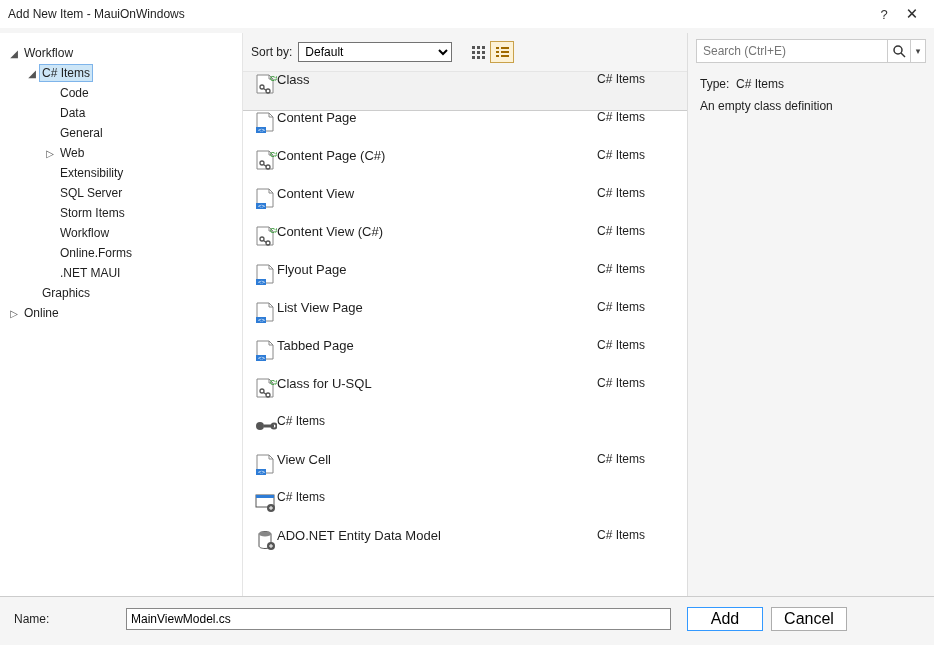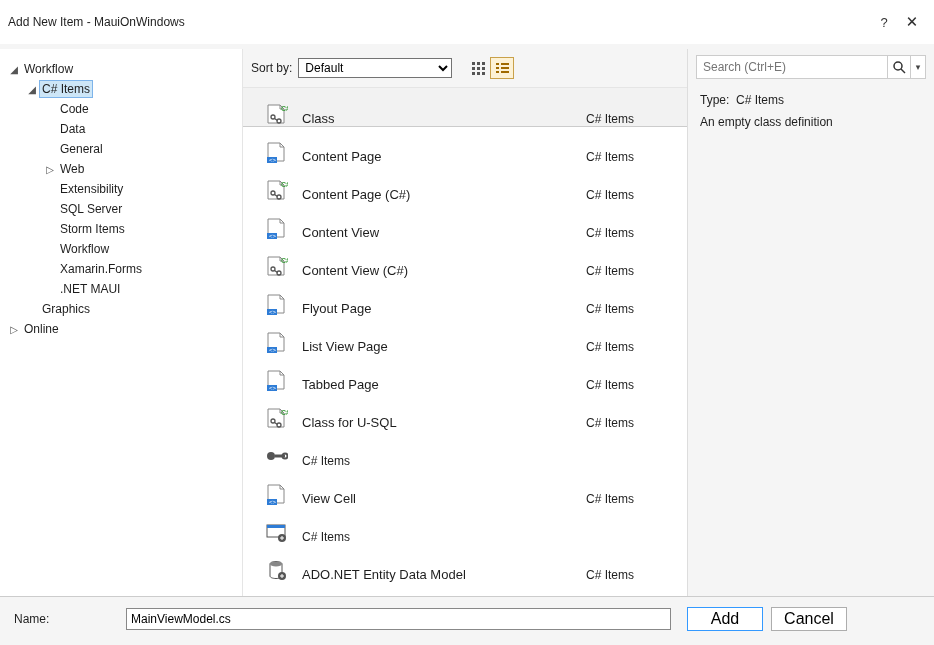--- a/index.html
+++ b/index.html
@@ -1,38 +1,38 @@
 <!DOCTYPE html>
 <html><head>
 <meta charset="utf-8">
 <style>
 html,body{margin:0;padding:0;font-family:"Segoe UI",Arial,sans-serif;font-size:12px;color:#1e1e1e;background:#fff;height:100%;overflow:hidden}
 .dialog{width:934px;height:645px;display:flex;flex-direction:column;background:#fff;box-sizing:border-box}
-.titlebar{height:28px;display:flex;align-items:center;padding:8px 8px;font-size:12px}
+.titlebar{height:28px;display:flex;align-items:center;padding:0 8px;font-size:12px}
 .titlebar .spacer{flex:1}
 .titlebar .wbtn{width:28px;text-align:center;font-size:13px;color:#333}
 .topstrip{height:5px;background:#f5f5f5}
 .body{flex:1;display:flex;min-height:0;border-bottom:1px solid #ccc;background:#f5f5f5}
 .sidebar{width:243px;background:#fff;border-right:1px solid #e5e5e5;padding-top:6px;box-sizing:border-box;overflow:auto}
 .tree-root{padding:4px 0}
 .tree-item{display:flex;align-items:center;height:20px;padding-left:8px;cursor:default}
 .tree-item .glyph{width:12px;text-align:center;color:#555;font-size:10px;margin-right:2px}
 .tree-item .lbl{padding:1px 2px}
 .tree-item.selected .lbl{background:#cde6f7;outline:1px solid #7eb4ea}
 .tree-children{padding-left:18px}
 .middle{flex:1;display:flex;flex-direction:column;min-width:0}
 .toolbar{height:30px;display:flex;align-items:center;padding:4px 8px;gap:6px;background:#f5f5f5}
 .toolbar .sortlbl{color:#1e1e1e}
 .toolbar select{width:154px;height:20px;border:1px solid #737373;background:#fff;font-size:12px;padding:0 2px}
 .view-toggle{display:flex;margin-left:8px}
 .view-toggle .btn{width:22px;height:20px;display:flex;align-items:center;justify-content:center;border:1px solid transparent;background:transparent}
 .view-toggle .btn.active{border-color:#c9a14a;background:#fdf2d6}
 .list-wrap{flex:1;display:flex;min-height:0}
 .item-list{flex:1;overflow-y:scroll;background:#fff;border-top:1px solid #e5e5e5}
-.row{display:flex;align-items:flex-end;height:38px;padding:0 21px;gap:14px}
+.row{display:flex;align-items:flex-start;height:38px;padding:0 10px;}
 .row.selected{background:#f2f2f2;border:1px solid #ccc;margin:-1px}
 .row .icon{width:24px;height:24px;flex:0 0 24px;display:flex;align-items:center;justify-content:center}
 .row .name{flex:1;font-size:13px;color:#1e1e1e}
 .row .cat{width:80px;text-align:left;color:#1e1e1e;font-size:12px}
 .right{width:246px;background:#f5f5f5;display:flex;flex-direction:column;border-left:1px solid #ddd}
 .searchwrap{padding:6px 8px}
 .searchbox{display:flex;align-items:center;height:22px;border:1px solid #ccc;background:#fff}
 .searchbox input{flex:1;border:0;outline:0;padding:0 6px;font-size:12px;background:transparent}
 .searchbox .sbtn{width:22px;height:100%;display:flex;align-items:center;justify-content:center;border-left:1px solid #ccc}
 .searchbox .sdrop{width:14px;height:100%;display:flex;align-items:center;justify-content:center;border-left:1px solid #ccc;font-size:9px;color:#444}
@@ -102,21 +102,21 @@
               <div class="tree-item">
                 <span class="glyph"></span>
                 <span class="lbl">Storm Items</span>
               </div>
               <div class="tree-item">
                 <span class="glyph"></span>
                 <span class="lbl">Workflow</span>
               </div>
               <div class="tree-item">
                 <span class="glyph"></span>
-                <span class="lbl">Xamarin.Forms</span>
+                <span class="lbl">Online.Forms</span>
               </div>
               <div class="tree-item">
                 <span class="glyph"></span>
                 <span class="lbl">.NET MAUI</span>
               </div>
             </div>
           <div class="tree-item">
             <span class="glyph"></span>
             <span class="lbl">Graphics</span>
           </div>

